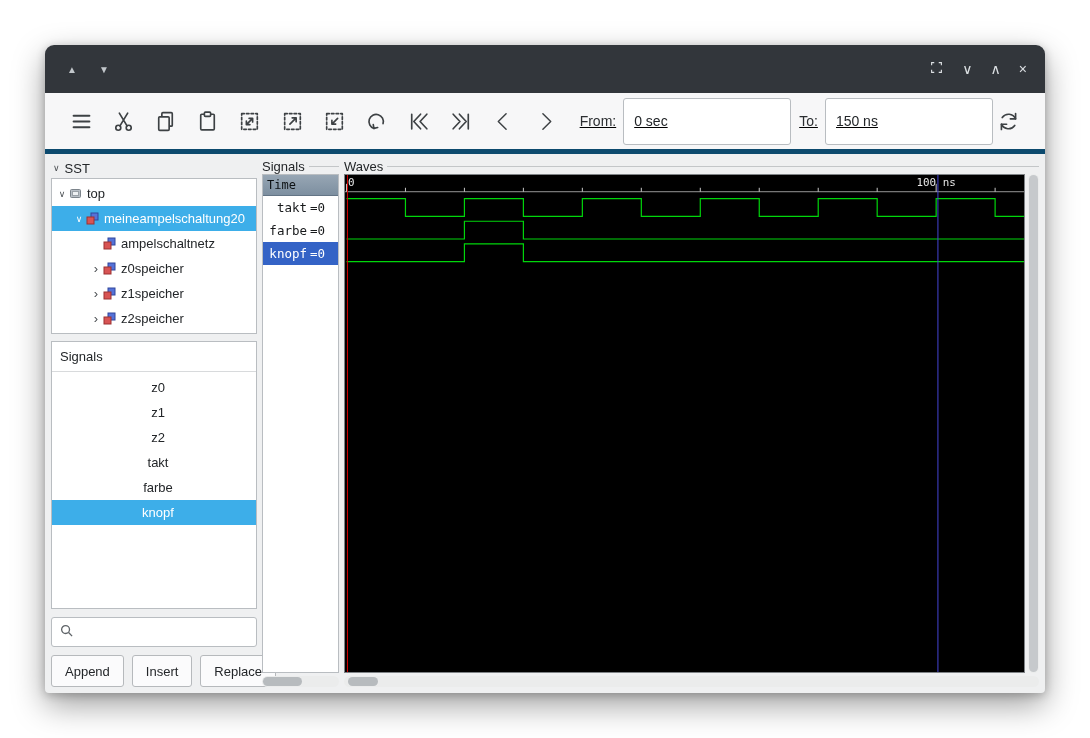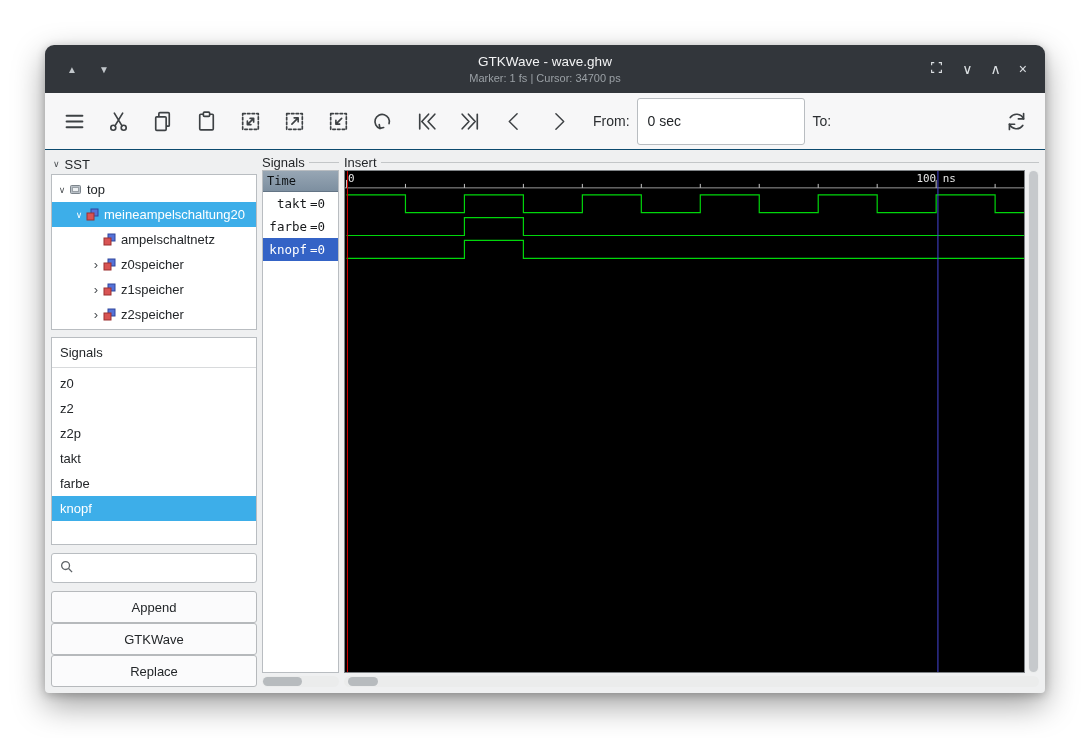--- a/index.html
+++ b/index.html
@@ -10,22 +10,22 @@
   
   .titlebar{height:48px;flex:0 0 48px;background:#32363b;border-radius:9px 9px 0 0;position:relative;
             display:flex;align-items:center;justify-content:center;}
   .tb-left{position:absolute;left:22px;display:flex;gap:22px;align-items:center;color:#c2c7cb;font-size:10px;}
   .tb-center{text-align:center;line-height:1.3;}
   .tb-title{font-size:13.5px;color:#f2f3f4;}
   .tb-status{font-size:11px;color:#9aa0a5;}
   .tb-right{position:absolute;right:18px;display:flex;gap:18px;align-items:center;color:#dce0e3;}
   .tb-right .wb{font-size:14px;line-height:14px;}
   
-  .toolbar{height:56px;flex:0 0 56px;background:#f7f7f8;border-bottom:1px solid #0c4a6e;
-           display:flex;align-items:center;padding:0 12px;}
+  .toolbar{height:56px;flex:0 0 56px;background:#f7f7f8;border-bottom:5px solid #0c4a6e;
+           display:flex;align-items:center;padding:0 20px;text-decoration:underline;}
   .tbtn{width:34px;height:34px;margin-right:10px;background:transparent;border:none;padding:0;
         display:flex;align-items:center;justify-content:center;}
   .tbtn svg{width:25px;height:25px;stroke:#3d4144;fill:none;stroke-width:1.6;
             stroke-linecap:round;stroke-linejoin:round;}
   .tb-label{font-size:14px;color:#2b2e31;margin:0 7px 0 8px;}
   .tb-input{width:168px;height:47px;border:1px solid #b9bdc1;border-radius:3px;background:#fff;
             font-size:14px;color:#232629;padding:0 10px;font-family:"Liberation Sans",sans-serif;box-sizing:border-box;}
   .reload{margin-left:auto;margin-right:0;}
   
   .main{flex:1;display:flex;padding:4px 6px 6px 6px;gap:5px;min-height:0;}
@@ -37,27 +37,27 @@
   .tree-box{height:152px;flex:0 0 152px;background:#fff;border:1px solid #b9bdc1;padding-top:2px;overflow:hidden;}
   .tree-row{height:25px;display:flex;align-items:center;font-size:13px;color:#232629;white-space:nowrap;}
   .tree-row.sel{background:#3daee9;color:#fff;}
   .expander{width:14px;flex:0 0 14px;text-align:center;font-size:9px;color:#4a4e52;}
   .expander.closed{font-size:13px;line-height:1;}
   .tree-row.sel .expander{color:#fff;}
   .node-icon{width:15px;flex:0 0 15px;display:flex;align-items:center;}
   .tree-label{margin-left:3px;overflow:hidden;}
   .sig-box{margin-top:7px;flex:1;background:#fff;border:1px solid #b9bdc1;display:flex;flex-direction:column;min-height:0;}
   .sig-head{height:29px;flex:0 0 29px;line-height:29px;padding-left:8px;font-size:13px;color:#232629;border-bottom:1px solid #d8dadc;}
-  .sig-list{flex:1;padding-top:3px;overflow:hidden;}
+  .sig-list{flex:1;padding-top:3px;overflow:hidden;text-align:center;}
   .sig-item{height:25px;line-height:25px;padding-left:8px;font-size:13px;color:#232629;}
   .sig-item.sel{background:#3daee9;color:#fff;}
   .search{margin-top:8px;height:30px;flex:0 0 30px;border:1px solid #b9bdc1;border-radius:3px;background:#fff;
           display:flex;align-items:center;padding:0 7px;gap:5px;box-sizing:border-box;}
   .search input{border:none;outline:none;flex:1;min-width:0;font-size:13px;font-family:"Liberation Sans",sans-serif;}
-  .btn-row{margin-top:8px;display:flex;flex-direction:column;}
+  .btn-row{margin-top:8px;display:flex;gap:8px;}
   .btn{height:32px;padding:0 13px;background:#fbfbfc;border:1px solid #b6b9bc;border-radius:3px;
        font-size:13px;color:#232629;font-family:"Liberation Sans",sans-serif;}
   .p-head{height:16px;flex:0 0 16px;display:flex;align-items:center;gap:4px;font-size:13px;color:#232629;}
   .p-rule{flex:1;height:1px;background:#c3c6c8;margin-top:1px;}
   .mid-box{flex:1;background:#fff;border:1px solid #b9bdc1;display:flex;flex-direction:column;overflow:hidden;min-height:0;}
   .time-head{height:20px;flex:0 0 20px;background:linear-gradient(#97a6b4,#7d8fa0);border-bottom:1px solid #637485;
              display:flex;align-items:center;padding-left:4px;font-family:"DejaVu Sans Mono",monospace;
              font-size:12px;color:#0d1114;text-align:right;}
   .mid-row{height:23px;display:flex;align-items:center;font-family:"DejaVu Sans Mono",monospace;
            font-size:12.5px;color:#17191b;padding:0 2px;}
@@ -75,24 +75,20 @@
 </head>
 <body>
 
 <div class="window">
 
   <div class="titlebar">
     <div class="tb-left">
       <span>▲</span>
       <span>▼</span>
     </div>
-    <div class="tb-center">
-      <div class="tb-title">GTKWave - wave.ghw</div>
-      <div class="tb-status">Marker: 1 fs | Cursor: 34700 ps</div>
-    </div>
     <div class="tb-right">
       <span><svg viewBox="0 0 20 20" width="15" height="15">
             <path d="M3.5 7 V3.5 H7 M13 3.5 H16.5 V7 M16.5 13 V16.5 H13 M7 16.5 H3.5 V13" stroke="#dce0e3" stroke-width="1.5" fill="none"></path>
           </svg></span>
       <span class="wb">∨</span>
       <span class="wb">∧</span>
       <span class="wb">×</span>
     </div>
   </div>
 
@@ -161,20 +157,21 @@
         </svg>
       </button>
     <button class="tbtn">
         <svg viewBox="0 0 24 24">
           <path d="M9.5 4.5 L17 12 L9.5 19.5" stroke-width="1.4"></path>
         </svg>
       </button>
     <span class="tb-label">From:</span>
     <input class="tb-input" value="0 sec" style="">
     <span class="tb-label">To:</span>
+    <input class="tb-input" value="150 ns" style="">
     <button class="tbtn reload">
         <svg viewBox="0 0 24 24">
           <path d="M18.8 9.4 A7.4 7.4 0 0 0 6 8.2"></path>
           <path d="M5.2 14.6 A7.4 7.4 0 0 0 18 15.8"></path>
           <path d="M18.8 4.4 v5 h-5"></path>
           <path d="M5.2 19.6 v-5 h5"></path>
         </svg>
       </button>
   </div>
 
@@ -244,37 +241,37 @@
                 <rect x="1" y="5" width="7" height="7" fill="#d85454" stroke="#9c3131"></rect>
               </svg>
             </span>
             <span class="tree-label">z2speicher</span>
           </div>
         </div>
       <div class="sig-box">
         <div class="sig-head">Signals</div>
         <div class="sig-list">
             <div class="sig-item">z0</div>
+            <div class="sig-item">z1</div>
             <div class="sig-item">z2</div>
-            <div class="sig-item">z2p</div>
             <div class="sig-item">takt</div>
             <div class="sig-item">farbe</div>
             <div class="sig-item sel">knopf</div>
           </div>
       </div>
       <div class="search">
         <span><svg viewBox="0 0 16 16" width="15" height="15">
               <circle cx="7" cy="7" r="4.2" stroke="#5f6468" fill="none" stroke-width="1.4"></circle>
               <path d="M10.2 10.2 L14 14" stroke="#5f6468" stroke-width="1.4"></path>
             </svg></span>
         <input value="" style="">
       </div>
       <div class="btn-row">
           <button class="btn">Append</button>
-          <button class="btn">GTKWave</button>
+          <button class="btn">Insert</button>
           <button class="btn">Replace</button>
         </div>
     </div>
 
     <div class="col-mid">
       <div class="p-head">
         <span>Signals</span>
         <span class="p-rule"></span>
       </div>
       <div class="mid-box">
@@ -296,21 +293,21 @@
             </div>
           </div>
       </div>
       <div class="hscroll">
         <div class="hthumb" style="left:1px;width:50%;"></div>
       </div>
     </div>
 
     <div class="col-right">
       <div class="p-head">
-        <span>Insert</span>
+        <span>Waves</span>
         <span class="p-rule"></span>
       </div>
       <div class="wave-area">
         <div class="wave-box">
           <svg viewBox="0 0 684 505" preserveAspectRatio="none">
               <line x1="0" y1="17" x2="684" y2="17" stroke="#9a9a9a" stroke-width="1"></line>
               <line x1="1.5" y1="9" x2="1.5" y2="17" stroke="#c8c8c8" stroke-width="1"></line>
               <line x1="60.9" y1="13" x2="60.9" y2="17" stroke="#c8c8c8" stroke-width="1"></line>
               <line x1="120.3" y1="13" x2="120.3" y2="17" stroke="#c8c8c8" stroke-width="1"></line>
               <line x1="179.7" y1="13" x2="179.7" y2="17" stroke="#c8c8c8" stroke-width="1"></line>

